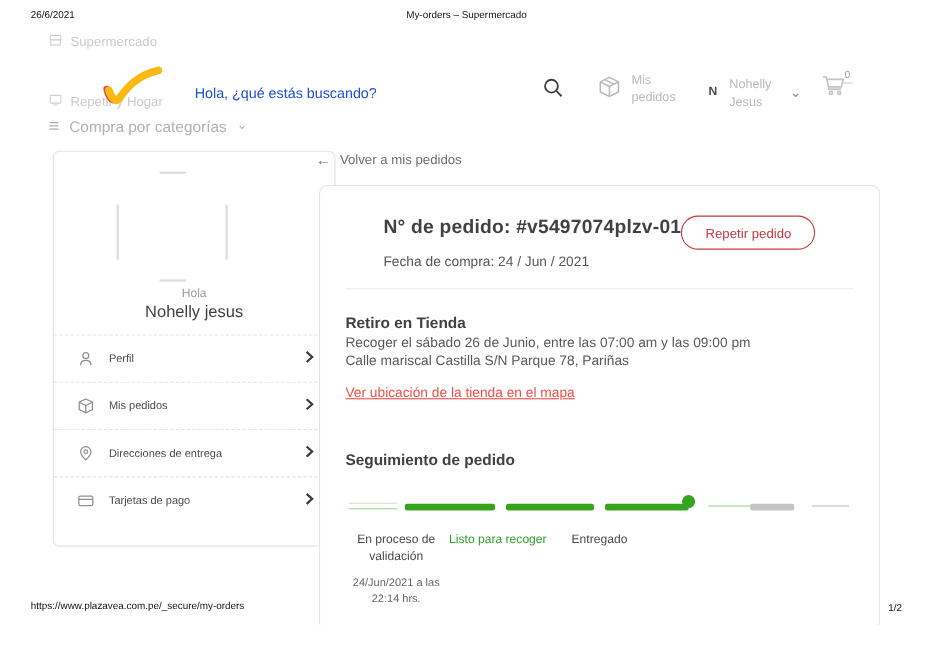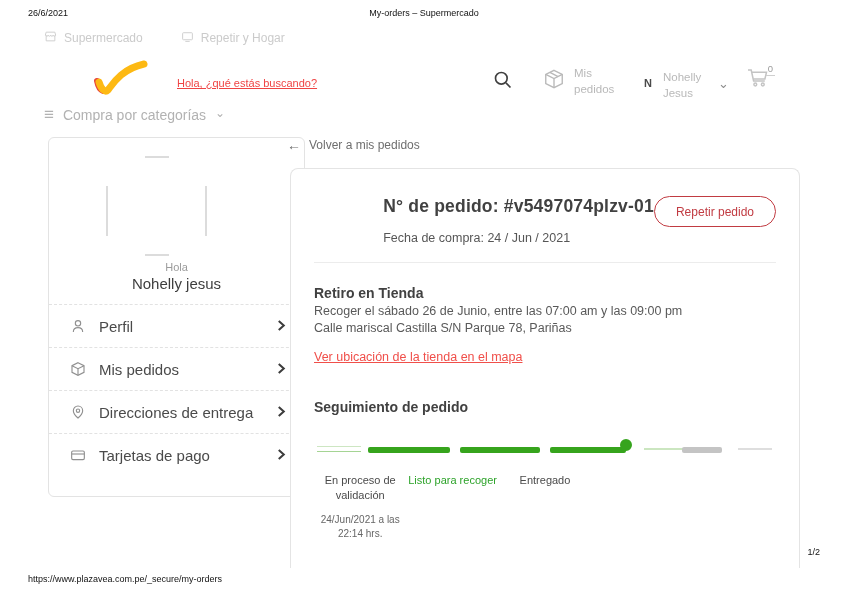--- a/index.html
+++ b/index.html
@@ -3,31 +3,31 @@
 <meta charset="utf-8">
 <title>My-orders – Supermercado</title>
 <style>
   * { margin:0; padding:0; box-sizing:border-box; }
   body { background:#ffffff; font-family:"Liberation Sans", sans-serif; }
   .page { position:relative; width:848px; height:599px; background:#fff; overflow:hidden; margin:0 auto; }
 
   
   .print-date { position:absolute; left:28px; top:8px; font-size:9px; color:#111; }
   .print-title { position:absolute; left:50%; top:8px; transform:translateX(-50%); font-size:9px; color:#111; }
-  .print-url { position:absolute; left:28px; top:574px; font-size:9px; color:#111; }
+  .print-url { position:absolute; left:28px; top:546px; font-size:9px; color:#111; }
   .print-page { position:absolute; right:28px; top:547px; font-size:9px; color:#111; }
 
   
-  .top-tabs { position:absolute; left:44px; top:30px; display:flex; gap:38px; }
+  .top-tabs { position:absolute; left:44px; top:30px; display:flex; gap:38px;flex-direction:column; }
   .tab { display:flex; align-items:center; gap:7px; color:#cbcbcb; font-size:12px; cursor:pointer; }
   .tab svg { width:13px; height:13px; stroke:#cfcfcf; }
 
   
   .logo { position:absolute; left:90px; top:58px; cursor:pointer; }
-  .search { position:absolute; left:177px; top:77px; font-size:11px; color:#ef4444; cursor:text; width:280px;text-decoration:underline; }
+  .search { position:absolute; left:177px; top:77px; font-size:13px; color:#1d4ed8; cursor:text; width:280px; }
   .search-icon { position:absolute; left:493px; top:70px; width:20px; height:20px; cursor:pointer; }
   .search-icon svg { width:20px; height:20px; stroke:#3f3f3f; }
   .nav-orders { position:absolute; left:543px; top:66px; display:flex; gap:9px; cursor:pointer; }
   .nav-orders svg { width:22px; height:22px; stroke:#b9b9b9; margin-top:2px; }
   .nav-orders .lbl { font-size:11.5px; color:#b9b9b9; width:46px; line-height:1.35; }
   .nav-user { position:absolute; left:644px; top:70px; display:flex; gap:11px; cursor:pointer; align-items:flex-start; }
   .nav-user .initial { font-size:11px; font-weight:bold; color:#4a4a4a; margin-top:7px; }
   .nav-user .uname { font-size:11.5px; color:#b9b9b9; width:44px; line-height:1.35; }
   .nav-user .chev { margin-top:6px; color:#8d8d8d; font-size:13px; }
   .cart { position:absolute; left:745px; top:64px; cursor:pointer; }
@@ -46,40 +46,40 @@
   .ph-bottom { top:116px; }
   .ph-left, .ph-right { position:absolute; top:48px; height:50px; width:0; border-left:2px solid #dcdcdc; }
   .ph-left { left:57px; }
   .ph-right { left:156px; }
   .greet { position:absolute; top:123px; width:100%; text-align:center; font-size:11px; color:#9b9b9b; }
   .sname { position:absolute; top:137px; width:100%; text-align:center; font-size:15px; color:#3e3e3e; }
   .smenu { position:absolute; top:166px; left:0; width:100%; }
   .srow { display:flex; align-items:center; height:43px; padding:0 18px 0 21px; border-top:1px dashed #e2e2e2; cursor:pointer; }
   .srow .sic { width:16px; height:16px; margin-right:13px; }
   .srow .sic svg { width:16px; height:16px; stroke:#909090; }
-  .srow .slab { flex:1; font-size:15px; color:#4a4a4a; }
+  .srow .slab { flex:1; font-size:10px; color:#4a4a4a; }
   .srow .schev svg { width:9px; height:11px; stroke:#3c3c3c; stroke-width:2.2; }
 
   
   .back { position:absolute; left:287px; top:137px; display:flex; align-items:center; gap:8px; font-size:12px; color:#6e6e6e; cursor:pointer; }
   .back .arr { font-size:14px; color:#6e6e6e; }
 
   .order-card { position:absolute; left:290px; top:168px; width:510px; height:400px; border:1px solid #e4e4e4; border-bottom:none; border-radius:8px 8px 0 0; background:#fff; padding:27px 23px 0 23px; }
-  .order-head { display:flex; justify-content:flex-end; align-items:flex-start; }
+  .order-head { display:flex; justify-content:center; align-items:flex-start; }
   .order-title { font-size:17.5px; font-weight:bold; color:#414141; letter-spacing:0.2px; }
   .order-date { margin-top:14px; font-size:12.5px; color:#565656; }
   .repeat-btn { margin-top:0; border:1.5px solid #c13b42; color:#c13b42; background:#fff; border-radius:16px; height:31px; padding:0 21px; font-size:12px; font-family:"Liberation Sans", sans-serif; cursor:pointer; }
   .card-divider { border:none; border-top:1px solid #ececec; margin:17px -0px 0; }
 
   .section-title { font-size:14px; font-weight:bold; color:#414141; }
   .pickup { margin-top:22px; }
   .pickup p { font-size:12.5px; color:#595959; margin-top:3px; }
   .map-link { display:inline-block; margin-top:15px; font-size:12.5px; color:#f04f4a; text-decoration:underline; cursor:pointer; }
 
-  .tracking { margin-top:34px; }
+  .tracking { margin-top:44px; }
   .track-bar { position:relative; margin-top:24px; height:22px; width:462px; }
   .t-thin-left { position:absolute; left:3px; top:7px; width:44px; height:6px; border-top:1px solid #cde6c2; border-bottom:1px solid #a5d494; }
   .t-bar { position:absolute; top:8px; height:6px; background:#36a41d; border-radius:2px; }
   .t-bar1 { left:54px; width:82px; }
   .t-bar2 { left:146px; width:80px; }
   .t-bar3 { left:236px; width:76px; }
   .t-ring { position:absolute; left:306px; top:0; width:10px; height:10px; border:6px solid #36a41d; border-radius:50%; background:#fff; }
   .t-thin-green { position:absolute; left:330px; top:9px; width:40px; height:2px; background:#cbe6c0; }
   .t-gray { position:absolute; left:368px; top:8px; width:40px; height:6px; background:#c4c4c4; border-radius:2px; }
   .t-thin-gray { position:absolute; left:424px; top:9px; width:34px; height:2px; background:#dedede; }

